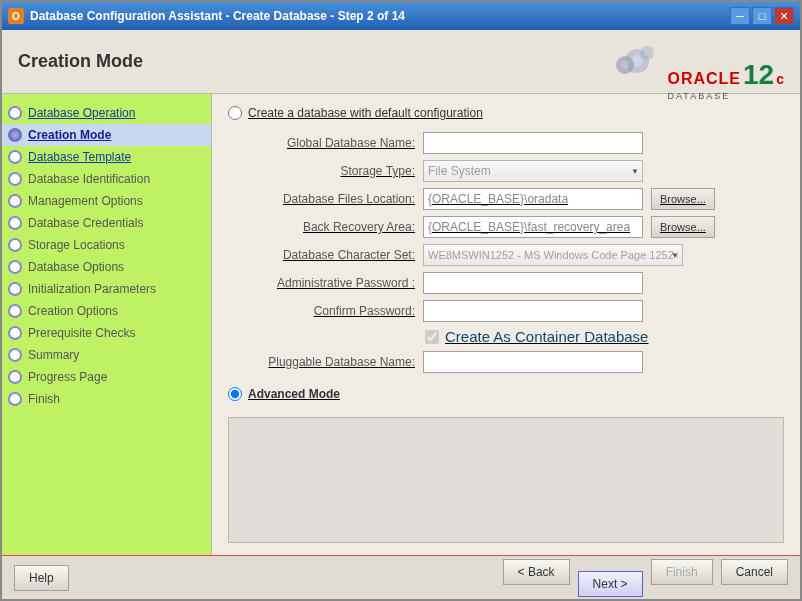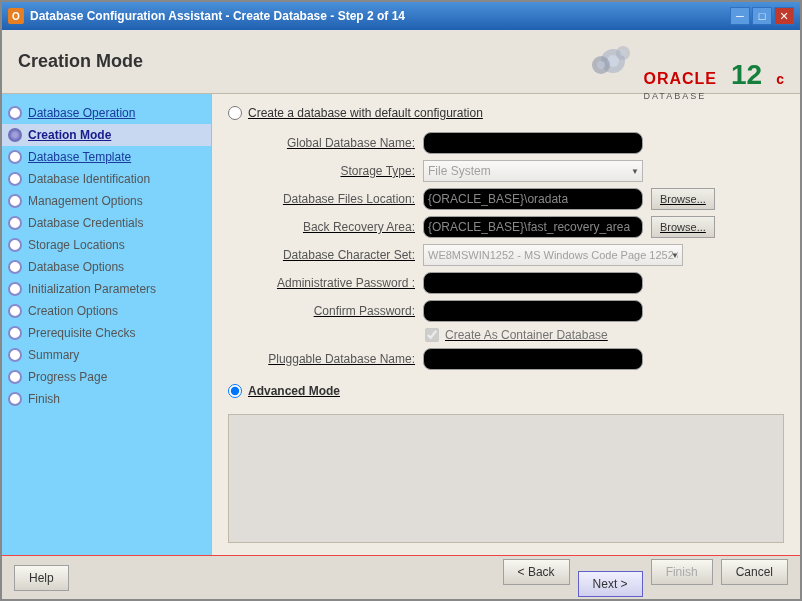--- a/index.html
+++ b/index.html
@@ -128,21 +128,21 @@
     }
 
     .body-area {
       display: flex;
       flex: 1;
       overflow: hidden;
     }
 
     .sidebar {
       width: 210px;
-      background: #7dd3fc;
+      background: #bef264;
       border-right: 1px solid #c0b8a8;
       padding: 8px 0;
       flex-shrink: 0;
       overflow-y: auto;
     }
 
     .sidebar-item {
       display: flex;
       align-items: center;
       padding: 4px 8px 4px 6px;
@@ -245,23 +245,22 @@
       width: 220px;
       height: 22px;
       border: 1px solid #a0a0a0;
       background: #f8f8f8;
       padding: 2px 4px;
       font-size: 12px;
       color: #333;
     }
 
     .form-input:disabled, .form-input.disabled {
-      background: #000000;
+      background: #ffffff;
       color: #888;
-      border-radius: 8px;
     }
 
     .browse-btn {
       height: 22px;
       padding: 0 8px;
       background: linear-gradient(to bottom, #f0f0e8, #d8d4cc);
       border: 1px solid #a0a0a0;
       font-size: 11px;
       cursor: pointer;
       color: #333;
@@ -316,22 +315,22 @@
       margin-left: 175px;
     }
 
     .checkbox-input {
       width: 14px;
       height: 14px;
       cursor: pointer;
     }
 
     .checkbox-label {
-      font-size: 12px;
-      color: #737373;
+      font-size: 15px;
+      color: #0c4a6e;
     }
 
     .advanced-row {
       display: flex;
       align-items: center;
       gap: 6px;
       margin-top: 6px;
     }
 
     .info-box {
@@ -412,21 +411,21 @@
 
           <svg width="52" height="38" viewBox="0 0 52 38">
             <circle cx="28" cy="18" r="12" fill="#b0b8c8" opacity="0.7"></circle>
             <circle cx="28" cy="18" r="6" fill="#d0d8e8" opacity="0.8"></circle>
             <circle cx="16" cy="22" r="9" fill="#9098a8" opacity="0.6"></circle>
             <circle cx="16" cy="22" r="4" fill="#c0c8d8" opacity="0.7"></circle>
             <circle cx="38" cy="10" r="7" fill="#a8b0c0" opacity="0.5"></circle>
             <circle cx="38" cy="10" r="3" fill="#c8d0e0" opacity="0.6"></circle>
           </svg>
           <div>
-            <div style="display:flex; align-items:baseline; gap:14px;">
+            <div style="display:flex; align-items:baseline; gap:2px;">
               <span class="oracle-text">ORACLE</span>
               <span style="font-size:28px;font-weight:bold;color:#15803d;margin-top:36px;">12</span>
                 <sup style="font-size:14px;color:#cc0000;font-weight:bold;">c</sup>
             </div>
             <div class="oracle-database">DATABASE</div>
           </div>
         </div>
       </div>
     </div>
 

